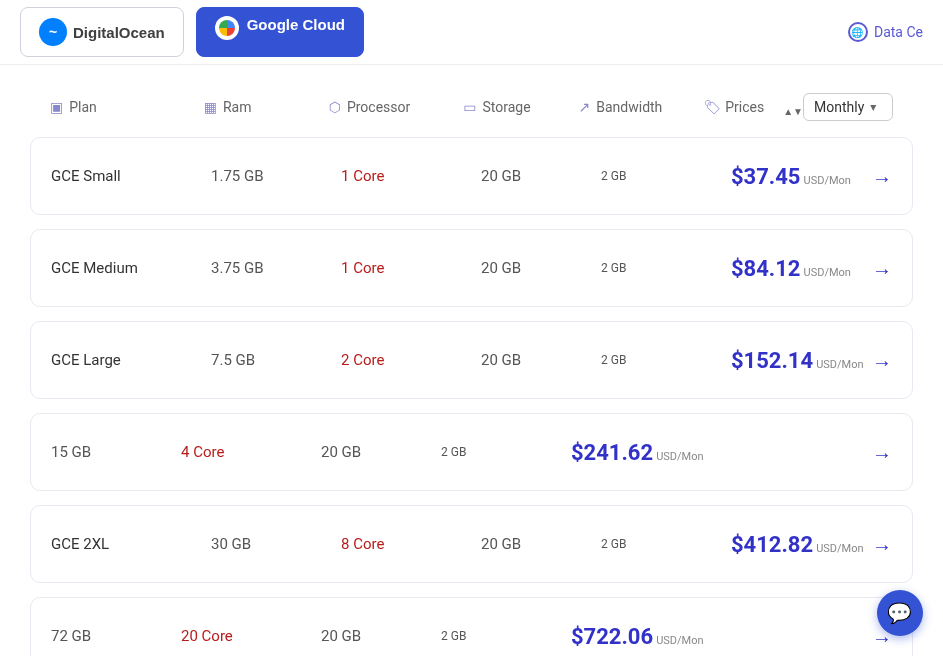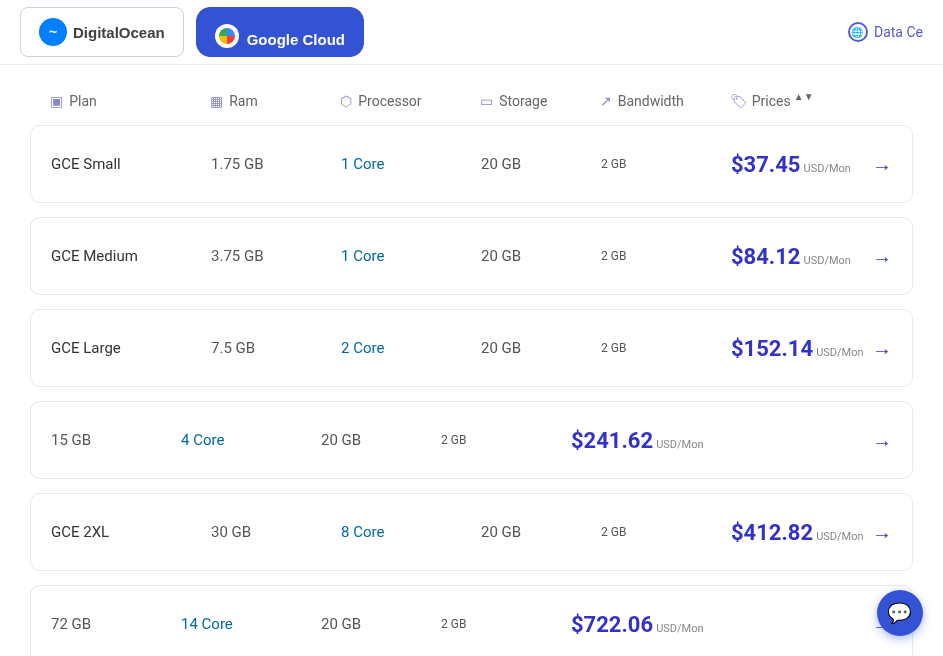--- a/index.html
+++ b/index.html
@@ -35,21 +35,21 @@
       border-radius: 50%;
       display: flex; align-items: center; justify-content: center;
       color: #fff; font-size: 14px; font-weight: bold;
     }
     .do-text { color: #404040; font-weight: 600; font-size: 15px; }
     .aws-logo { font-size: 22px; font-weight: bold; color: #232f3e; }
     .aws-line { width: 36px; height: 3px; background: #ff9900; margin-top: 2px; border-radius: 2px; }
     .gcloud-btn {
       background: #3452d4;
       border-color: #3452d4;
-      display: flex; align-items: flex-end; gap: 8px; color: #fff; border-radius: 14px;
+      display: flex; align-items: flex-start; gap: 8px; color: #fff;
     }
     .gcloud-icon {
       width: 24px; height: 24px;
       background: #fff;
       border-radius: 50%;
       display: flex; align-items: center; justify-content: center;
     }
     .gcloud-icon-inner {
       width: 16px; height: 16px;
       border-radius: 50%;
@@ -87,21 +87,21 @@
     .col-ram { width: 130px; display: flex; align-items: center; gap: 6px; }
     .col-processor { width: 140px; display: flex; align-items: center; gap: 6px; }
     .col-storage { width: 120px; display: flex; align-items: center; gap: 6px; }
     .col-bandwidth { width: 130px; display: flex; align-items: center; gap: 6px; }
     .col-prices { flex: 1; display: flex; align-items: center; gap: 4px; }
     .col-monthly { margin-left: auto; }
 
     .header-icon { color: #8888cc; font-size: 14px; }
 
     .prices-sort {
-      display: flex; align-items: flex-start; gap: 3px; cursor: pointer;
+      display: flex; align-items: flex-end; gap: 19px; cursor: pointer;
     }
     .sort-arrows { display: flex; flex-direction: column; line-height: 0.7; font-size: 10px; color: #666; }
 
     
     .monthly-dropdown {
       display: flex; align-items: center;
       border: 1.5px solid #ccc;
       border-radius: 6px;
       padding: 5px 10px;
       font-size: 14px;
@@ -122,21 +122,21 @@
       border: 1.5px solid #e8e8f0;
       border-radius: 10px;
       margin-bottom: 14px;
       background: #fff;
       cursor: pointer;
       transition: box-shadow 0.15s;
     }
 
     .cell-plan { width: 160px; font-size: 15px; color: #333; font-weight: 400; }
     .cell-ram { width: 130px; font-size: 15px; color: #555; }
-    .cell-processor { width: 140px; font-size: 15px; color: #0369a1; }
+    .cell-processor { width: 140px; font-size: 15px; color: #b91c1c; }
     .cell-storage { width: 120px; font-size: 15px; color: #555; }
     .cell-bandwidth { width: 130px; font-size: 12px; color: #555; }
     .cell-price { flex: 1; }
     .price-main { font-size: 22px; font-weight: 700; color: #3232c8; }
     .price-unit { font-size: 11px; color: #888; font-weight: 400; margin-left: 3px; }
     .cell-arrow {
       color: #3232c8;
       font-size: 20px;
       font-weight: 300;
     }
@@ -207,20 +207,26 @@
       <span class="header-icon">↗</span>
       <span>Bandwidth</span>
     </div>
     <div class="col-prices">
       <span class="header-icon">🏷</span>
       <span class="prices-sort">
         <span>Prices</span>
         <span class="sort-arrows">▲▼</span>
       </span>
     </div>
+    <div class="col-monthly">
+      <div class="monthly-dropdown">
+        <span>Monthly</span>
+        <span class="chevron">▾</span>
+      </div>
+    </div>
   </div>
 
   <div id="plan-rows-container">
       <div class="plan-row">
     <div class="cell-plan">GCE Small</div>
     <div class="cell-ram">1.75 GB</div>
     <div class="cell-processor">1 Core</div>
     <div class="cell-storage">20 GB</div>
     <div class="cell-bandwidth">2 GB</div>
     <div class="cell-price">
@@ -266,21 +272,21 @@
     <div class="cell-processor">8 Core</div>
     <div class="cell-storage">20 GB</div>
     <div class="cell-bandwidth">2 GB</div>
     <div class="cell-price">
       <span class="price-main">$412.82</span><span class="price-unit">USD/Mon</span>
     </div>
     <div class="cell-arrow">→</div>
   </div>
       <div class="plan-row">
     <div class="cell-ram">72 GB</div>
-    <div class="cell-processor">14 Core</div>
+    <div class="cell-processor">20 Core</div>
     <div class="cell-storage">20 GB</div>
     <div class="cell-bandwidth">2 GB</div>
     <div class="cell-price">
       <span class="price-main">$722.06</span><span class="price-unit">USD/Mon</span>
     </div>
     <div class="cell-arrow">→</div>
   </div>
     </div>
 </div>
 

